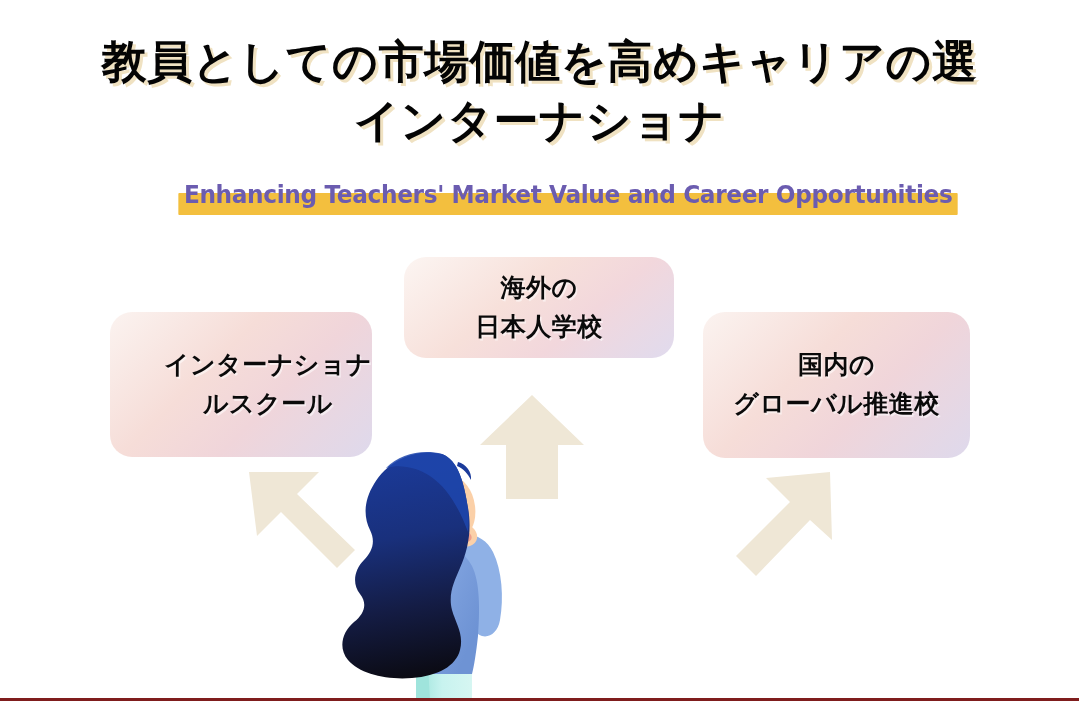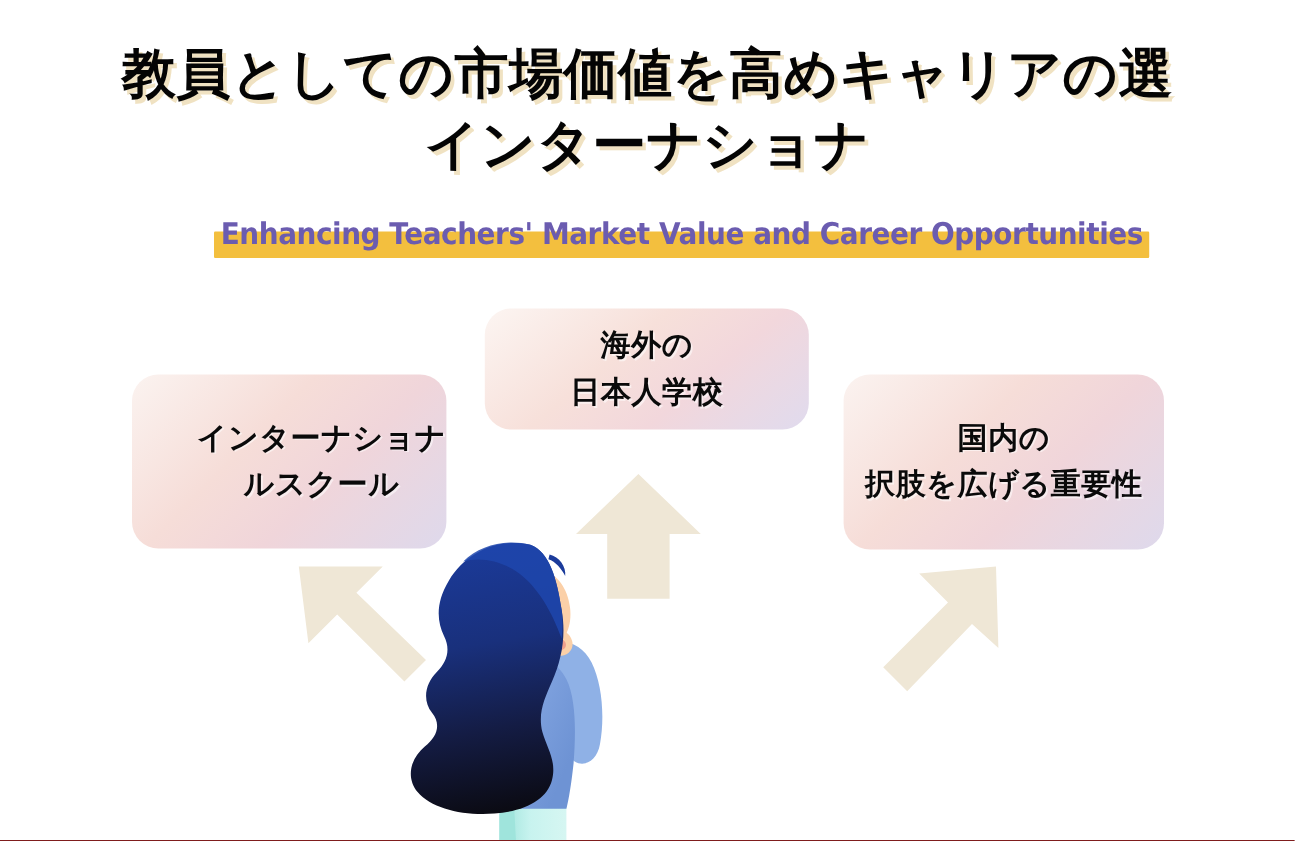--- a/index.html
+++ b/index.html
@@ -10,21 +10,21 @@
   }
   body {
     font-family: "Liberation Sans", "DejaVu Sans", sans-serif;
   }
   #slide {
     position: relative;
     width: 1079px;
     height: 701px;
     background: #ffffff;
     overflow: hidden;
-    border-bottom: 1px solid #7f1d1d;
+    border-bottom: 3px solid #7f1d1d;
     box-sizing: border-box;
   }
 
   
   .title-block {
     position: absolute;
     left: 0;
     top: 32px;
     width: 1079px;
     text-align: center;
@@ -159,21 +159,21 @@
 ルスクール</div>
   </div>
 
   <div class="card" id="card-center">
     <div class="card-text">海外の
 日本人学校</div>
   </div>
 
   <div class="card" id="card-right">
     <div class="card-text">国内の
-択肢を広げる重要性</div>
+グローバル推進校</div>
   </div>
 
   <div id="person">
     <svg width="230" height="261" viewBox="0 0 230 261" aria-hidden="true">
       <defs>
         <linearGradient id="hairGrad" x1="0.35" y1="0" x2="0.45" y2="1">
           <stop offset="0%" stop-color="#1b3b9b"></stop>
           <stop offset="38%" stop-color="#19307c"></stop>
           <stop offset="70%" stop-color="#141c44"></stop>
           <stop offset="100%" stop-color="#0b0b14"></stop>

